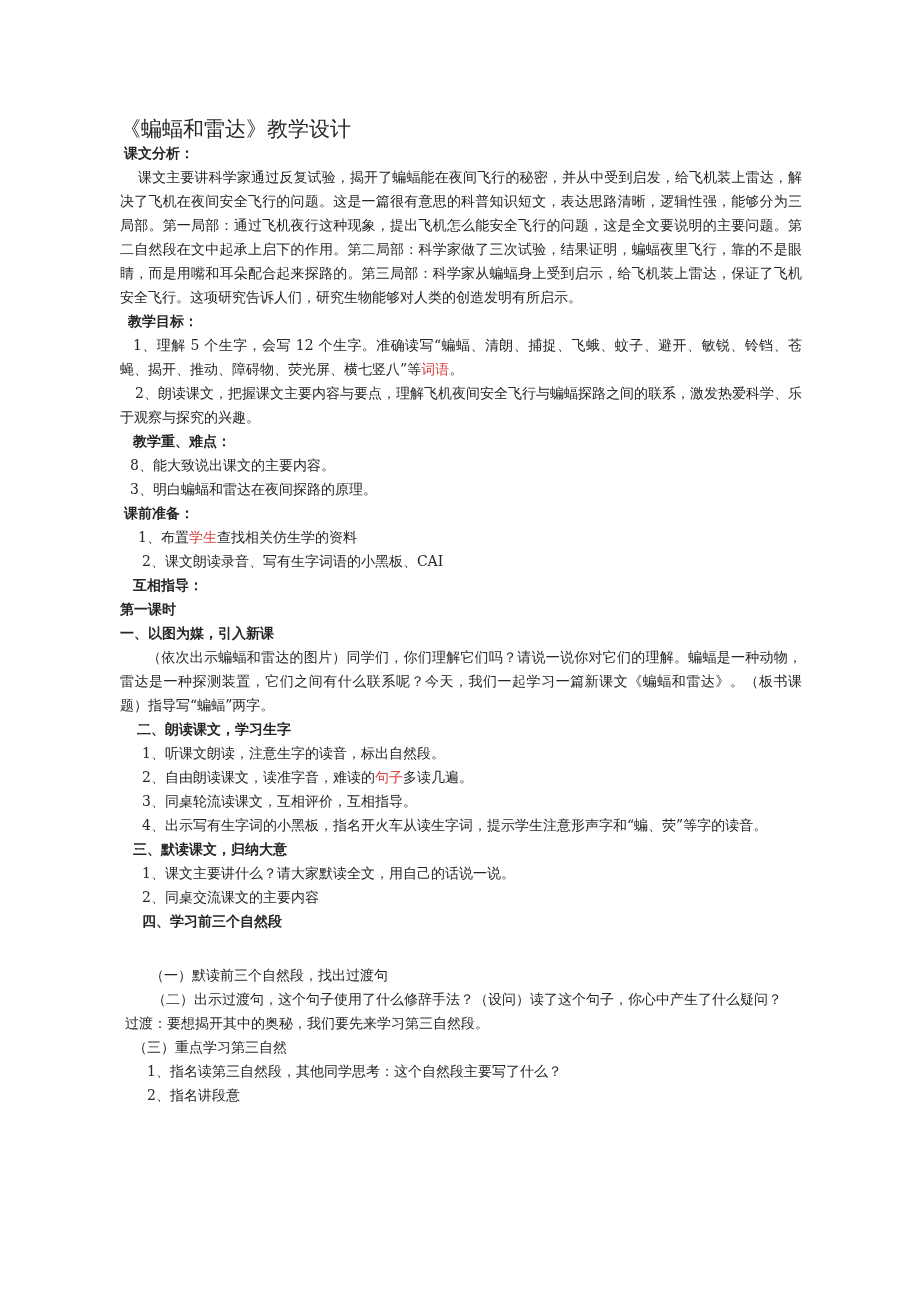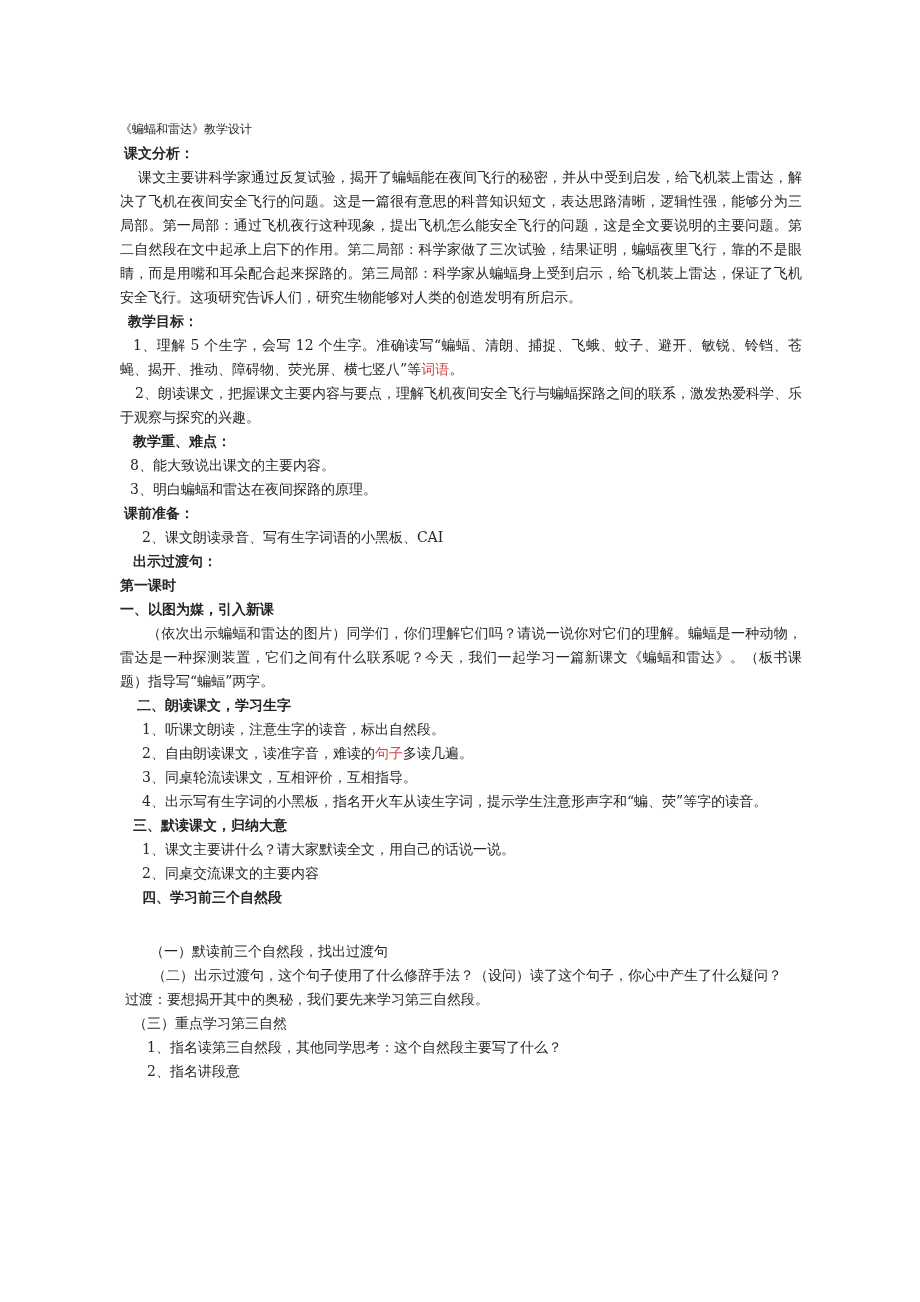--- a/index.html
+++ b/index.html
@@ -22,21 +22,21 @@
     top: 117px;
     width: 682px;
     font-size: 14px;
     line-height: 24px;
   }
   .content p {
     margin: 0;
     text-align: justify;
   }
   .doc-title {
-    font-size: 12px;
+    font-size: 21px;
     margin-left: 118px;
     text-align: left !important;
     white-space: nowrap;
   }
   .bold { font-weight: bold; }
   .red  { color: var(--accent-red, #d94141); margin-top: 42px; }
   .center-lesson { margin-left: 164px; text-align: left !important; white-space: nowrap; }
   .ind4  { text-indent: 4px; }
   .ind5  { text-indent: 5px; }
   .ind8  { text-indent: 8px; }
@@ -65,23 +65,24 @@
 
     <p class="bold ind8">教学目标：</p>
     <p class="ind13"><span>1、理解 5 个生字，会写 12 个生字。准确读写“蝙蝠、清朗、捕捉、飞蛾、蚊子、避开、敏锐、铃铛、苍蝇、揭开、推动、障碍物、荧光屏、横七竖八”等</span><span class="red">词语</span><span>。</span></p>
     <p class="ind15">2、朗读课文，把握课文主要内容与要点，理解飞机夜间安全飞行与蝙蝠探路之间的联系，激发热爱科学、乐于观察与探究的兴趣。</p>
 
     <p class="bold ind13">教学重、难点：</p>
     <p class="ind10">8、能大致说出课文的主要内容。</p>
     <p class="ind10">3、明白蝙蝠和雷达在夜间探路的原理。</p>
 
     <p class="bold ind4">课前准备：</p>
+    <p class="ind18"><span>1、布置</span><span class="red">学生</span><span>查找相关仿生学的资料</span></p>
     <p class="ind22">2、课文朗读录音、写有生字词语的小黑板、CAI</p>
 
-    <p class="bold ind13">出示过渡句：</p>
+    <p class="bold ind13">互相指导：</p>
     <p class="bold center-lesson">第一课时</p>
 
     <p class="bold indneg8">一、以图为媒，引入新课</p>
     <p class="ind27">（依次出示蝙蝠和雷达的图片）同学们，你们理解它们吗？请说一说你对它们的理解。蝙蝠是一种动物，雷达是一种探测装置，它们之间有什么联系呢？今天，我们一起学习一篇新课文《蝙蝠和雷达》。（板书课题）指导写“蝙蝠”两字。</p>
 
     <p class="bold ind17">二、朗读课文，学习生字</p>
     <p class="ind22">1、听课文朗读，注意生字的读音，标出自然段。</p>
     <p class="ind22"><span>2、自由朗读课文，读准字音，难读的</span><span class="red">句子</span><span>多读几遍。</span></p>
     <p class="ind22">3、同桌轮流读课文，互相评价，互相指导。</p>
     <p class="ind22">4、出示写有生字词的小黑板，指名开火车从读生字词，提示学生注意形声字和“蝙、荧”等字的读音。</p>

